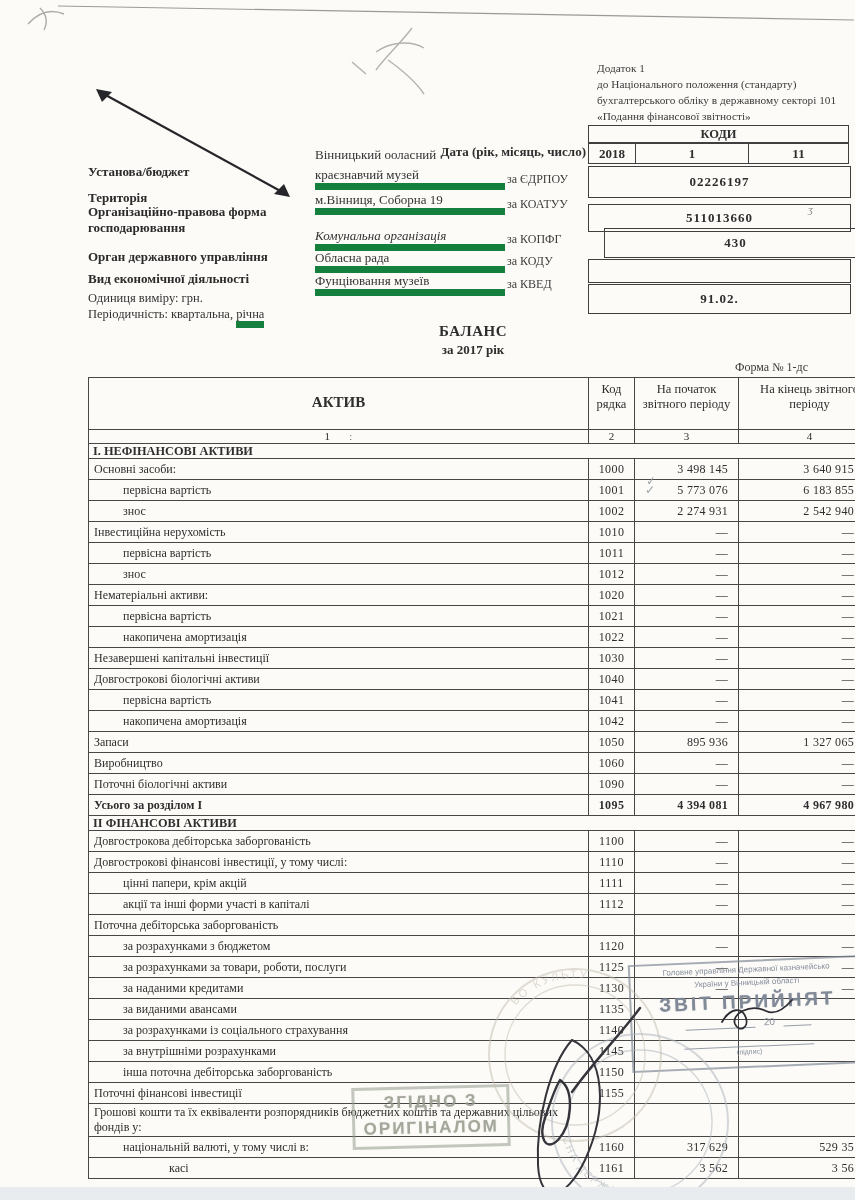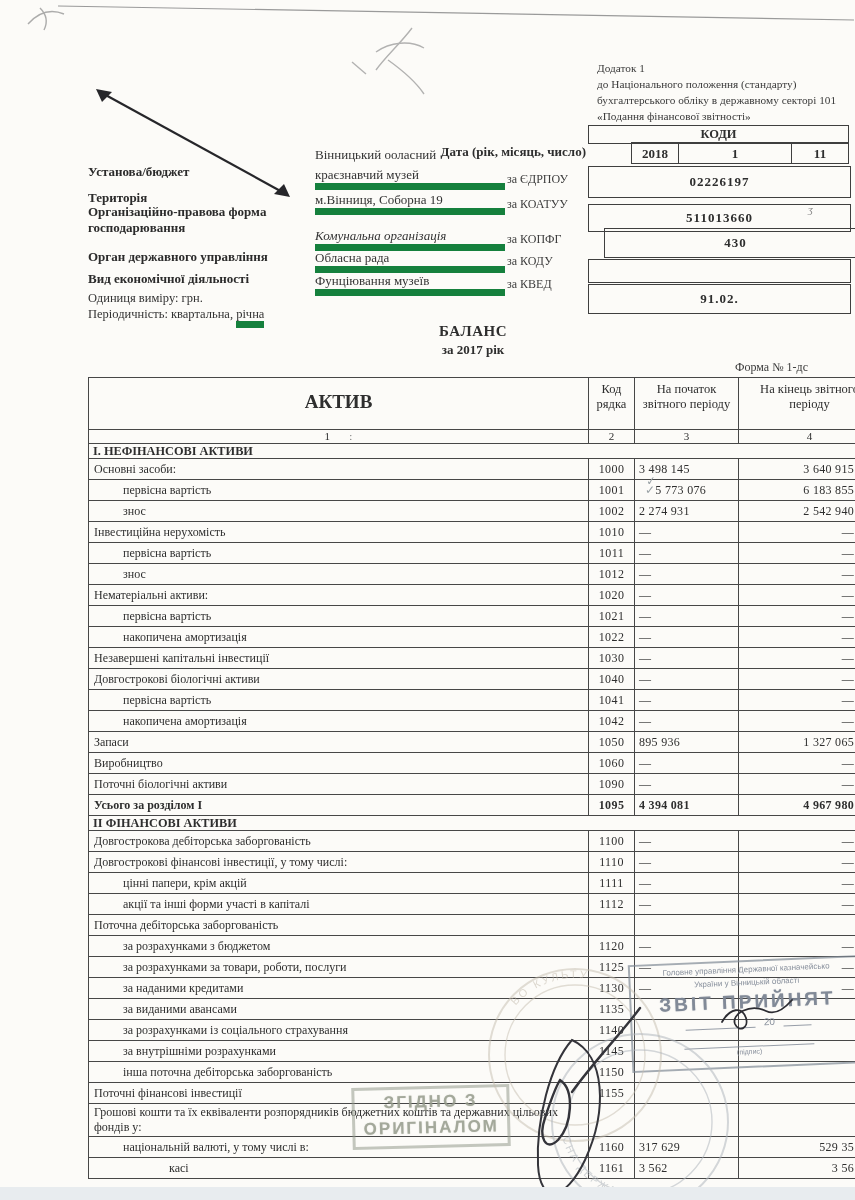--- a/index.html
+++ b/index.html
@@ -8,47 +8,47 @@
   .abs{position:absolute;}
   
   .appendix{left:597px;top:60px;width:258px;font-size:11.3px;line-height:16px;color:#3a3a3a;}
   .date-label{left:396px;top:144px;width:190px;text-align:right;font-weight:bold;font-size:13px;}
   
   .kody-head{left:588px;top:125px;width:259px;height:17px;border:1.6px solid #3f3f3f;
              text-align:center;font-weight:bold;font-size:12.5px;line-height:16px;}
   .kody-row{left:588px;top:142px;width:261px;height:22px;display:flex;}
   .kody-row div{border:1.6px solid #3f3f3f;border-top-width:1px;text-align:center;
                 font-weight:bold;font-size:13px;line-height:21px;}
-  .kc1{width:46px;margin-left:43px;} .kc2{width:112px;border-left:none!important;} .kc3{flex:1;border-left:none!important;}
+  .kc1{width:46px;} .kc2{width:112px;border-left:none!important;} .kc3{flex:1;border-left:none!important;}
   .codebox{left:588px;width:261px;border:1.4px solid #3f3f3f;text-align:center;
            font-weight:bold;font-size:13px;letter-spacing:1px;}
   
   .flabel{left:88px;width:225px;font-weight:bold;font-size:13px;line-height:16px;color:#2b2b2b;}
   .fvalue{left:315px;width:190px;font-size:13px;color:#333;}
   .under{border-bottom:7px solid #15803d;}
   .fcode{left:507px;width:80px;font-size:12px;color:#3c3c3c;}
   .plain{left:88px;font-size:12.5px;color:#333;}
   
   .title{left:88px;top:323px;width:770px;text-align:center;font-weight:bold;font-size:15px;letter-spacing:.5px;}
   .subtitle{left:88px;top:342px;width:770px;text-align:center;font-weight:bold;font-size:13px;}
   .formlabel{left:735px;top:360px;width:120px;font-size:12px;color:#3a3a3a;}
   
   .bt{position:absolute;left:88px;top:377px;width:792px;border-collapse:collapse;table-layout:fixed;
       font-size:12px;color:#2e2e2e;}
   .bt td{border:1px solid #474747;padding:0 4px;height:20px;overflow:hidden;white-space:nowrap;}
   .bt .hdr td{border-width:1.6px;height:47px;text-align:center;vertical-align:top;
               font-size:12.5px;line-height:15px;padding-top:4px;white-space:normal;overflow:hidden;}
-  .bt .hdr .aktiv{font-weight:bold;font-size:19px;line-height:40px;}
+  .bt .hdr .aktiv{font-weight:bold;font-size:15px;line-height:40px;}
   .bt .nums td{height:13px;text-align:center;font-size:11px;line-height:13px;}
   .bt .sect td{height:14px;font-weight:bold;font-size:12.3px;line-height:14px;border-width:1.4px;}
   .bt td.lbl{padding-left:5px;}
   .bt td.ind1{padding-left:34px;}
   .bt td.ind2{padding-left:80px;}
   .bt td.code{text-align:center;letter-spacing:.4px;}
-  .bt td.v1{padding-right:10px;letter-spacing:.3px;}
+  .bt td.v1{text-align:right;padding-right:10px;letter-spacing:.3px;}
   .bt td.v2{text-align:right;padding-right:26px;letter-spacing:.3px;}
   .bt tr.boldrow td{font-weight:bold;}
   .bt tr.tall td{height:32px;white-space:normal;line-height:15px;}
   .chk{float:left;color:#9aa2a6;font-size:12px;margin-left:6px;}
   
   .tstamp{left:630px;top:960px;width:232px;height:104px;border:2px solid rgba(128,138,150,.7);
           transform:rotate(-2.5deg);font-family:"Liberation Sans",sans-serif;color:rgba(125,134,148,.92);
           text-align:center;}
   .tstamp .t1{font-size:8px;line-height:10px;margin-top:3px;}
   .tstamp .big{font-size:19px;font-weight:bold;letter-spacing:3px;margin-top:3px;

